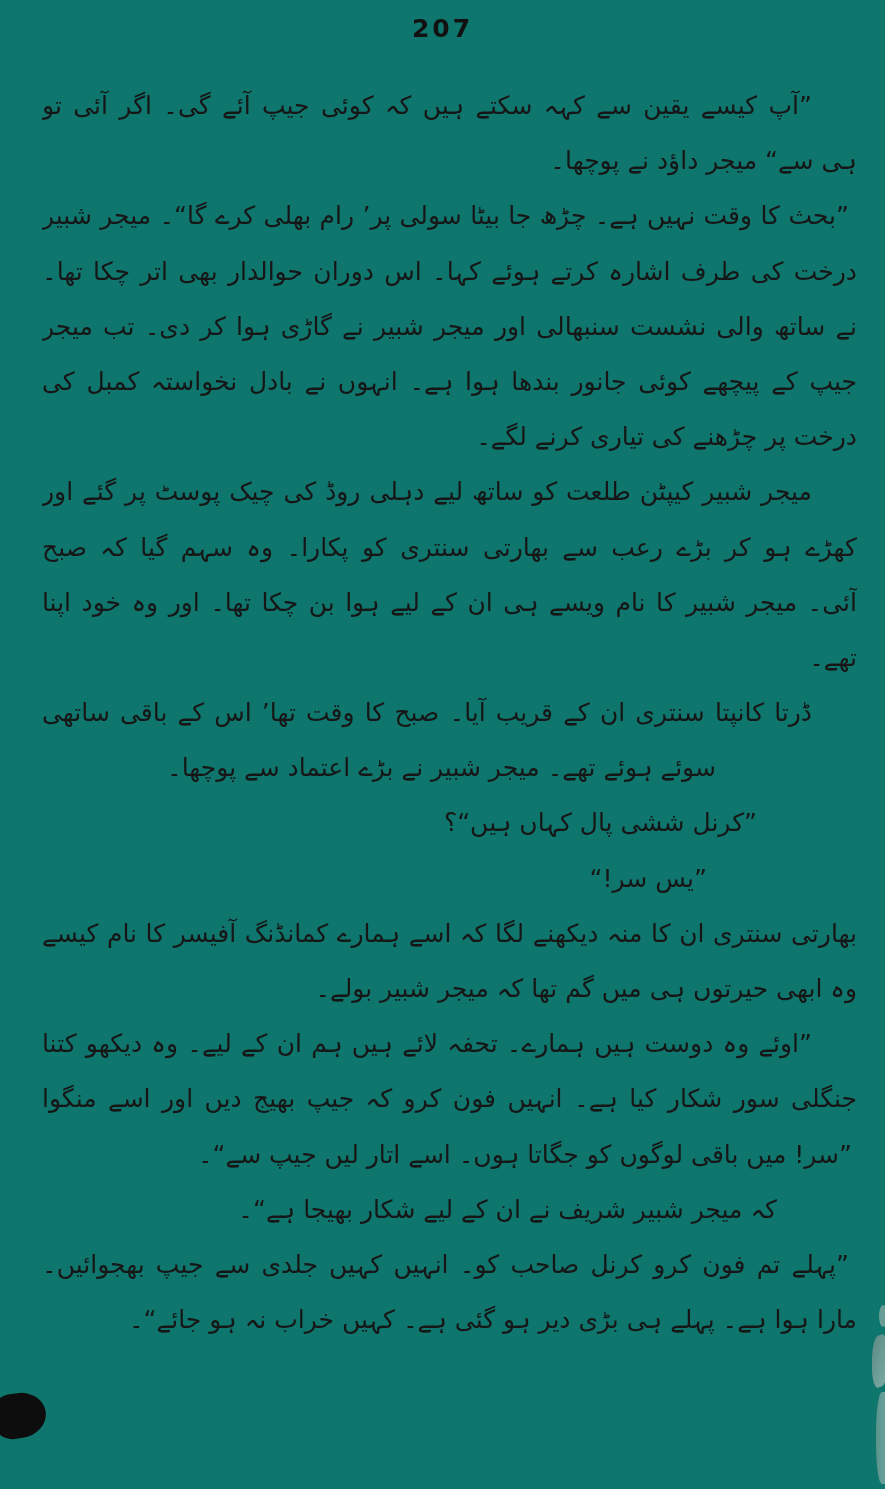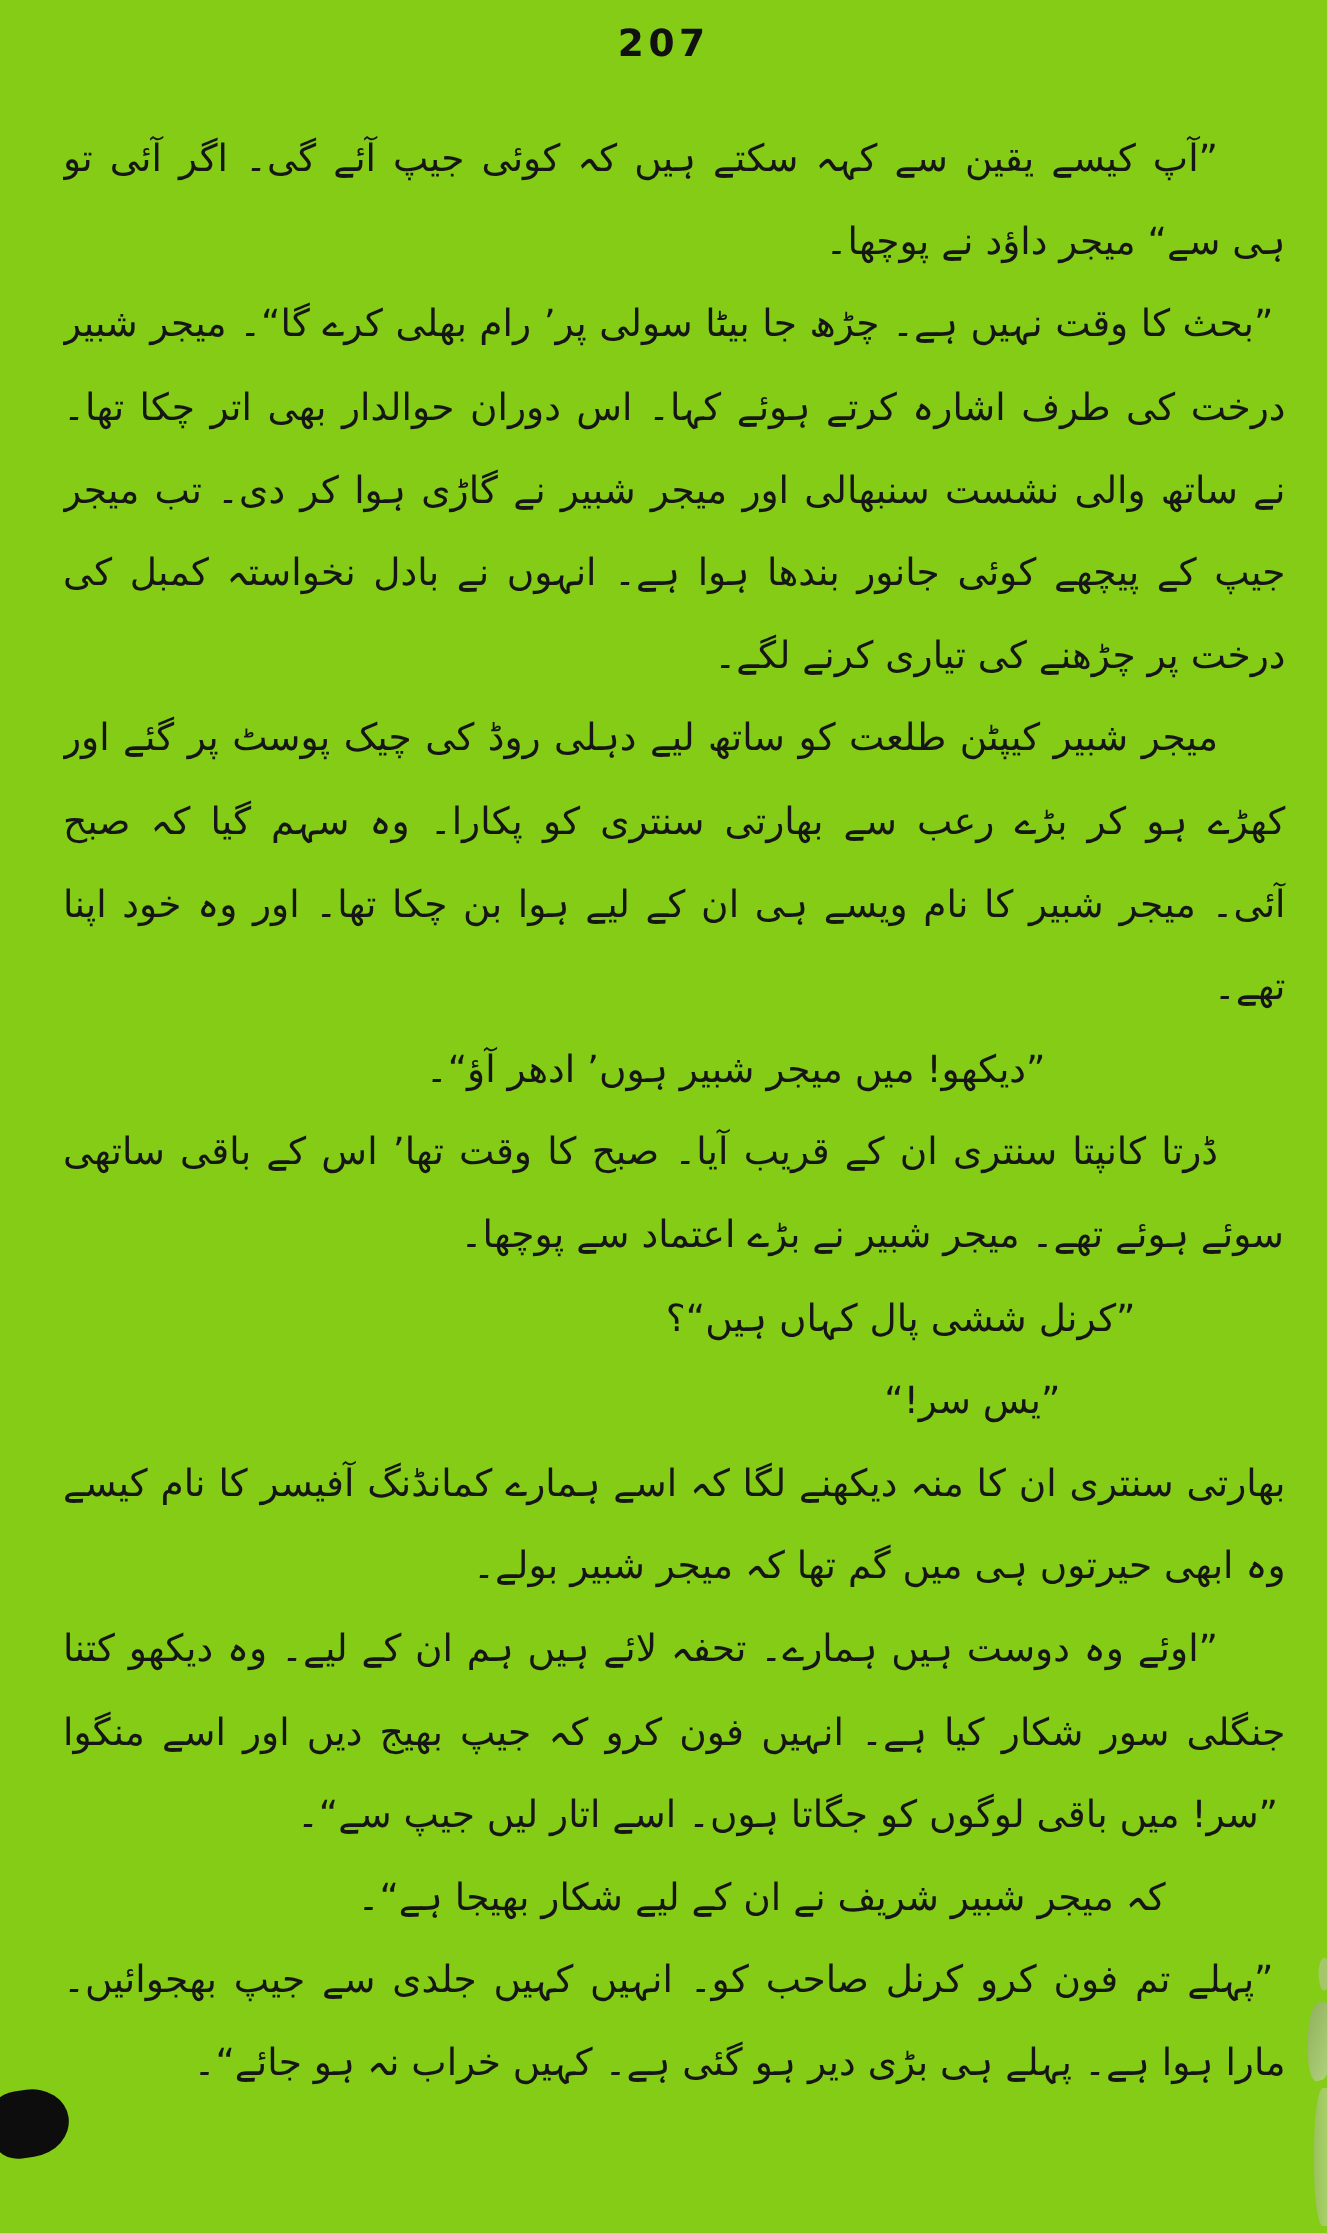--- a/index.html
+++ b/index.html
@@ -1,20 +1,20 @@
 <!DOCTYPE html>
 <html lang="ur" dir="rtl"><head>
 <meta charset="utf-8">
 <style>
   html,body{margin:0;padding:0;background:#e9e9e6;}
   .page{
     position:relative;
     width:885px;height:1489px;
     margin:0 auto;
-    background:#84cc16;
+    background:#0f766e;
     overflow:hidden;
     font-family:"DejaVu Sans",sans-serif;
     color:#151515;
   }
   .page-number{
     position:absolute;
     top:14px;left:0;right:0;
     text-align:center;
     font-family:"DejaVu Sans",sans-serif;
     font-size:25px;
@@ -90,23 +90,22 @@
       <div class="line" dir="rtl" style="margin-right: 0px;">ہی سے“ میجر داؤد نے پوچھا۔</div>
       <div class="line just" dir="rtl" style="margin-right: 8px;">”بحث کا وقت نہیں ہے۔ چڑھ جا بیٹا سولی پر’ رام بھلی کرے گا“۔ میجر شبیر نے</div>
       <div class="line just" dir="rtl" style="margin-right: 0px;">درخت کی طرف اشارہ کرتے ہوئے کہا۔ اس دوران حوالدار بھی اتر چکا تھا۔ کیپٹن طلعت</div>
       <div class="line just" dir="rtl" style="margin-right: 0px;">نے ساتھ والی نشست سنبھالی اور میجر شبیر نے گاڑی ہوا کر دی۔ تب میجر داؤد نے دیکھا کہ</div>
       <div class="line just" dir="rtl" style="margin-right: 0px;">جیپ کے پیچھے کوئی جانور بندھا ہوا ہے۔ انہوں نے بادل نخواستہ کمبل کی ”بکل“ کھولی اور</div>
       <div class="line" dir="rtl" style="margin-right: 0px;">درخت پر چڑھنے کی تیاری کرنے لگے۔</div>
       <div class="line just" dir="rtl" style="margin-right: 45px;">میجر شبیر کیپٹن طلعت کو ساتھ لیے دہلی روڈ کی چیک پوسٹ پر گئے اور بیریر کے قریب</div>
       <div class="line just" dir="rtl" style="margin-right: 0px;">کھڑے ہو کر بڑے رعب سے بھارتی سنتری کو پکارا۔ وہ سہم گیا کہ صبح سویرے یہ کیا آفت</div>
       <div class="line just" dir="rtl" style="margin-right: 0px;">آئی۔ میجر شبیر کا نام ویسے ہی ان کے لیے ہوا بن چکا تھا۔ اور وہ خود اپنا تعارف کروا رہے</div>
       <div class="line" dir="rtl" style="margin-right: 0px;">تھے۔</div>
-      <div class="line" dir="rtl" style="margin-right: 160px;">”دیکھو! میں میجر شبیر ہوں’ ادھر آؤ“۔</div>
       <div class="line just" dir="rtl" style="margin-right: 45px;">ڈرتا کانپتا سنتری ان کے قریب آیا۔ صبح کا وقت تھا’ اس کے باقی ساتھی شاید ابھی</div>
-      <div class="line" dir="rtl" style="margin-right: 1px;">سوئے ہوئے تھے۔ میجر شبیر نے بڑے اعتماد سے پوچھا۔</div>
+      <div class="line" dir="rtl" style="margin-right: 16px; text-align: center;">سوئے ہوئے تھے۔ میجر شبیر نے بڑے اعتماد سے پوچھا۔</div>
       <div class="line" dir="rtl" style="margin-right: 100px;">”کرنل ششی پال کہاں ہیں“؟</div>
       <div class="line" dir="rtl" style="margin-right: 150px;">”یس سر!“</div>
       <div class="line just" dir="rtl" style="margin-right: 0px;">بھارتی سنتری ان کا منہ دیکھنے لگا کہ اسے ہمارے کمانڈنگ آفیسر کا نام کیسے معلوم ہوا۔</div>
       <div class="line" dir="rtl" style="margin-right: 0px;">وہ ابھی حیرتوں ہی میں گم تھا کہ میجر شبیر بولے۔</div>
       <div class="line just" dir="rtl" style="margin-right: 45px;">”اوئے وہ دوست ہیں ہمارے۔ تحفہ لائے ہیں ہم ان کے لیے۔ وہ دیکھو کتنا موٹا تازہ</div>
       <div class="line just" dir="rtl" style="margin-right: 0px;">جنگلی سور شکار کیا ہے۔ انہیں فون کرو کہ جیپ بھیج دیں اور اسے منگوا لیں۔ بتائیں انہیں</div>
       <div class="line" dir="rtl" style="margin-right: 5px;">”سر! میں باقی لوگوں کو جگاتا ہوں۔ اسے اتار لیں جیپ سے“۔</div>
       <div class="line" dir="rtl" style="margin-right: 80px;">کہ میجر شبیر شریف نے ان کے لیے شکار بھیجا ہے“۔</div>
       <div class="line just" dir="rtl" style="margin-right: 8px;">”پہلے تم فون کرو کرنل صاحب کو۔ انہیں کہیں جلدی سے جیپ بھجوائیں۔ رات کا</div>
       <div class="line" dir="rtl" style="margin-right: 0px;">مارا ہوا ہے۔ پہلے ہی بڑی دیر ہو گئی ہے۔ کہیں خراب نہ ہو جائے“۔</div>

